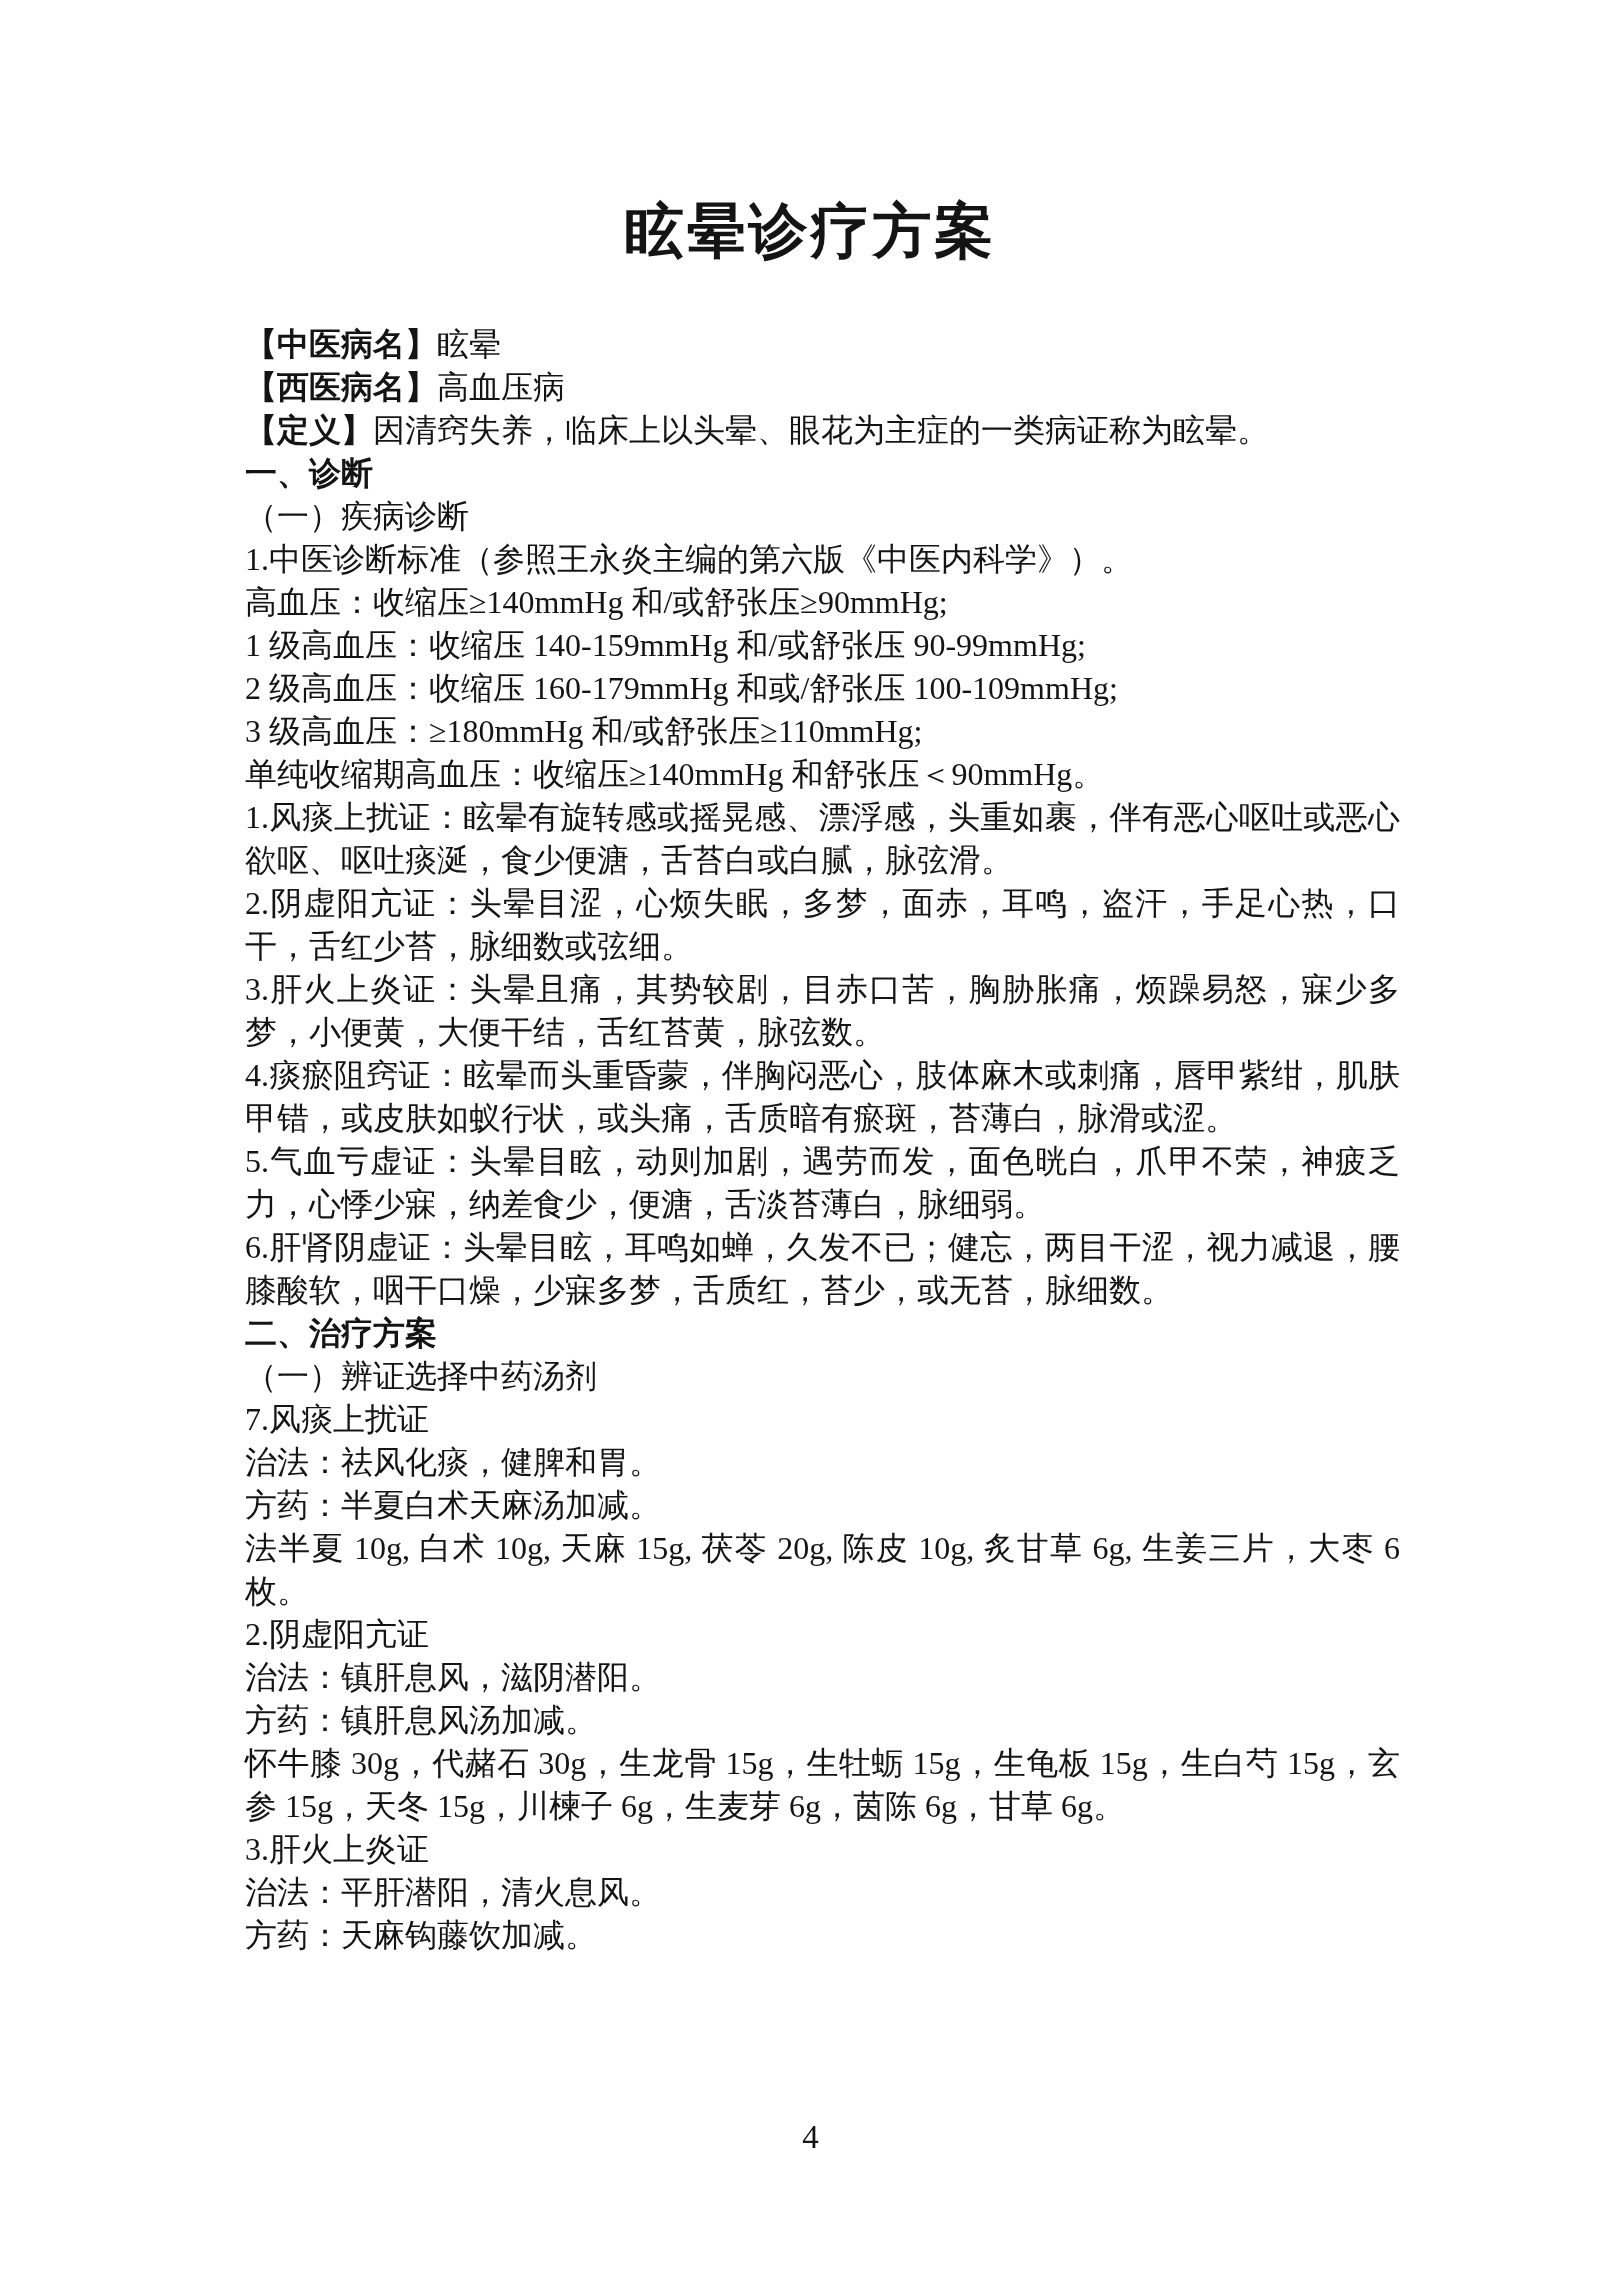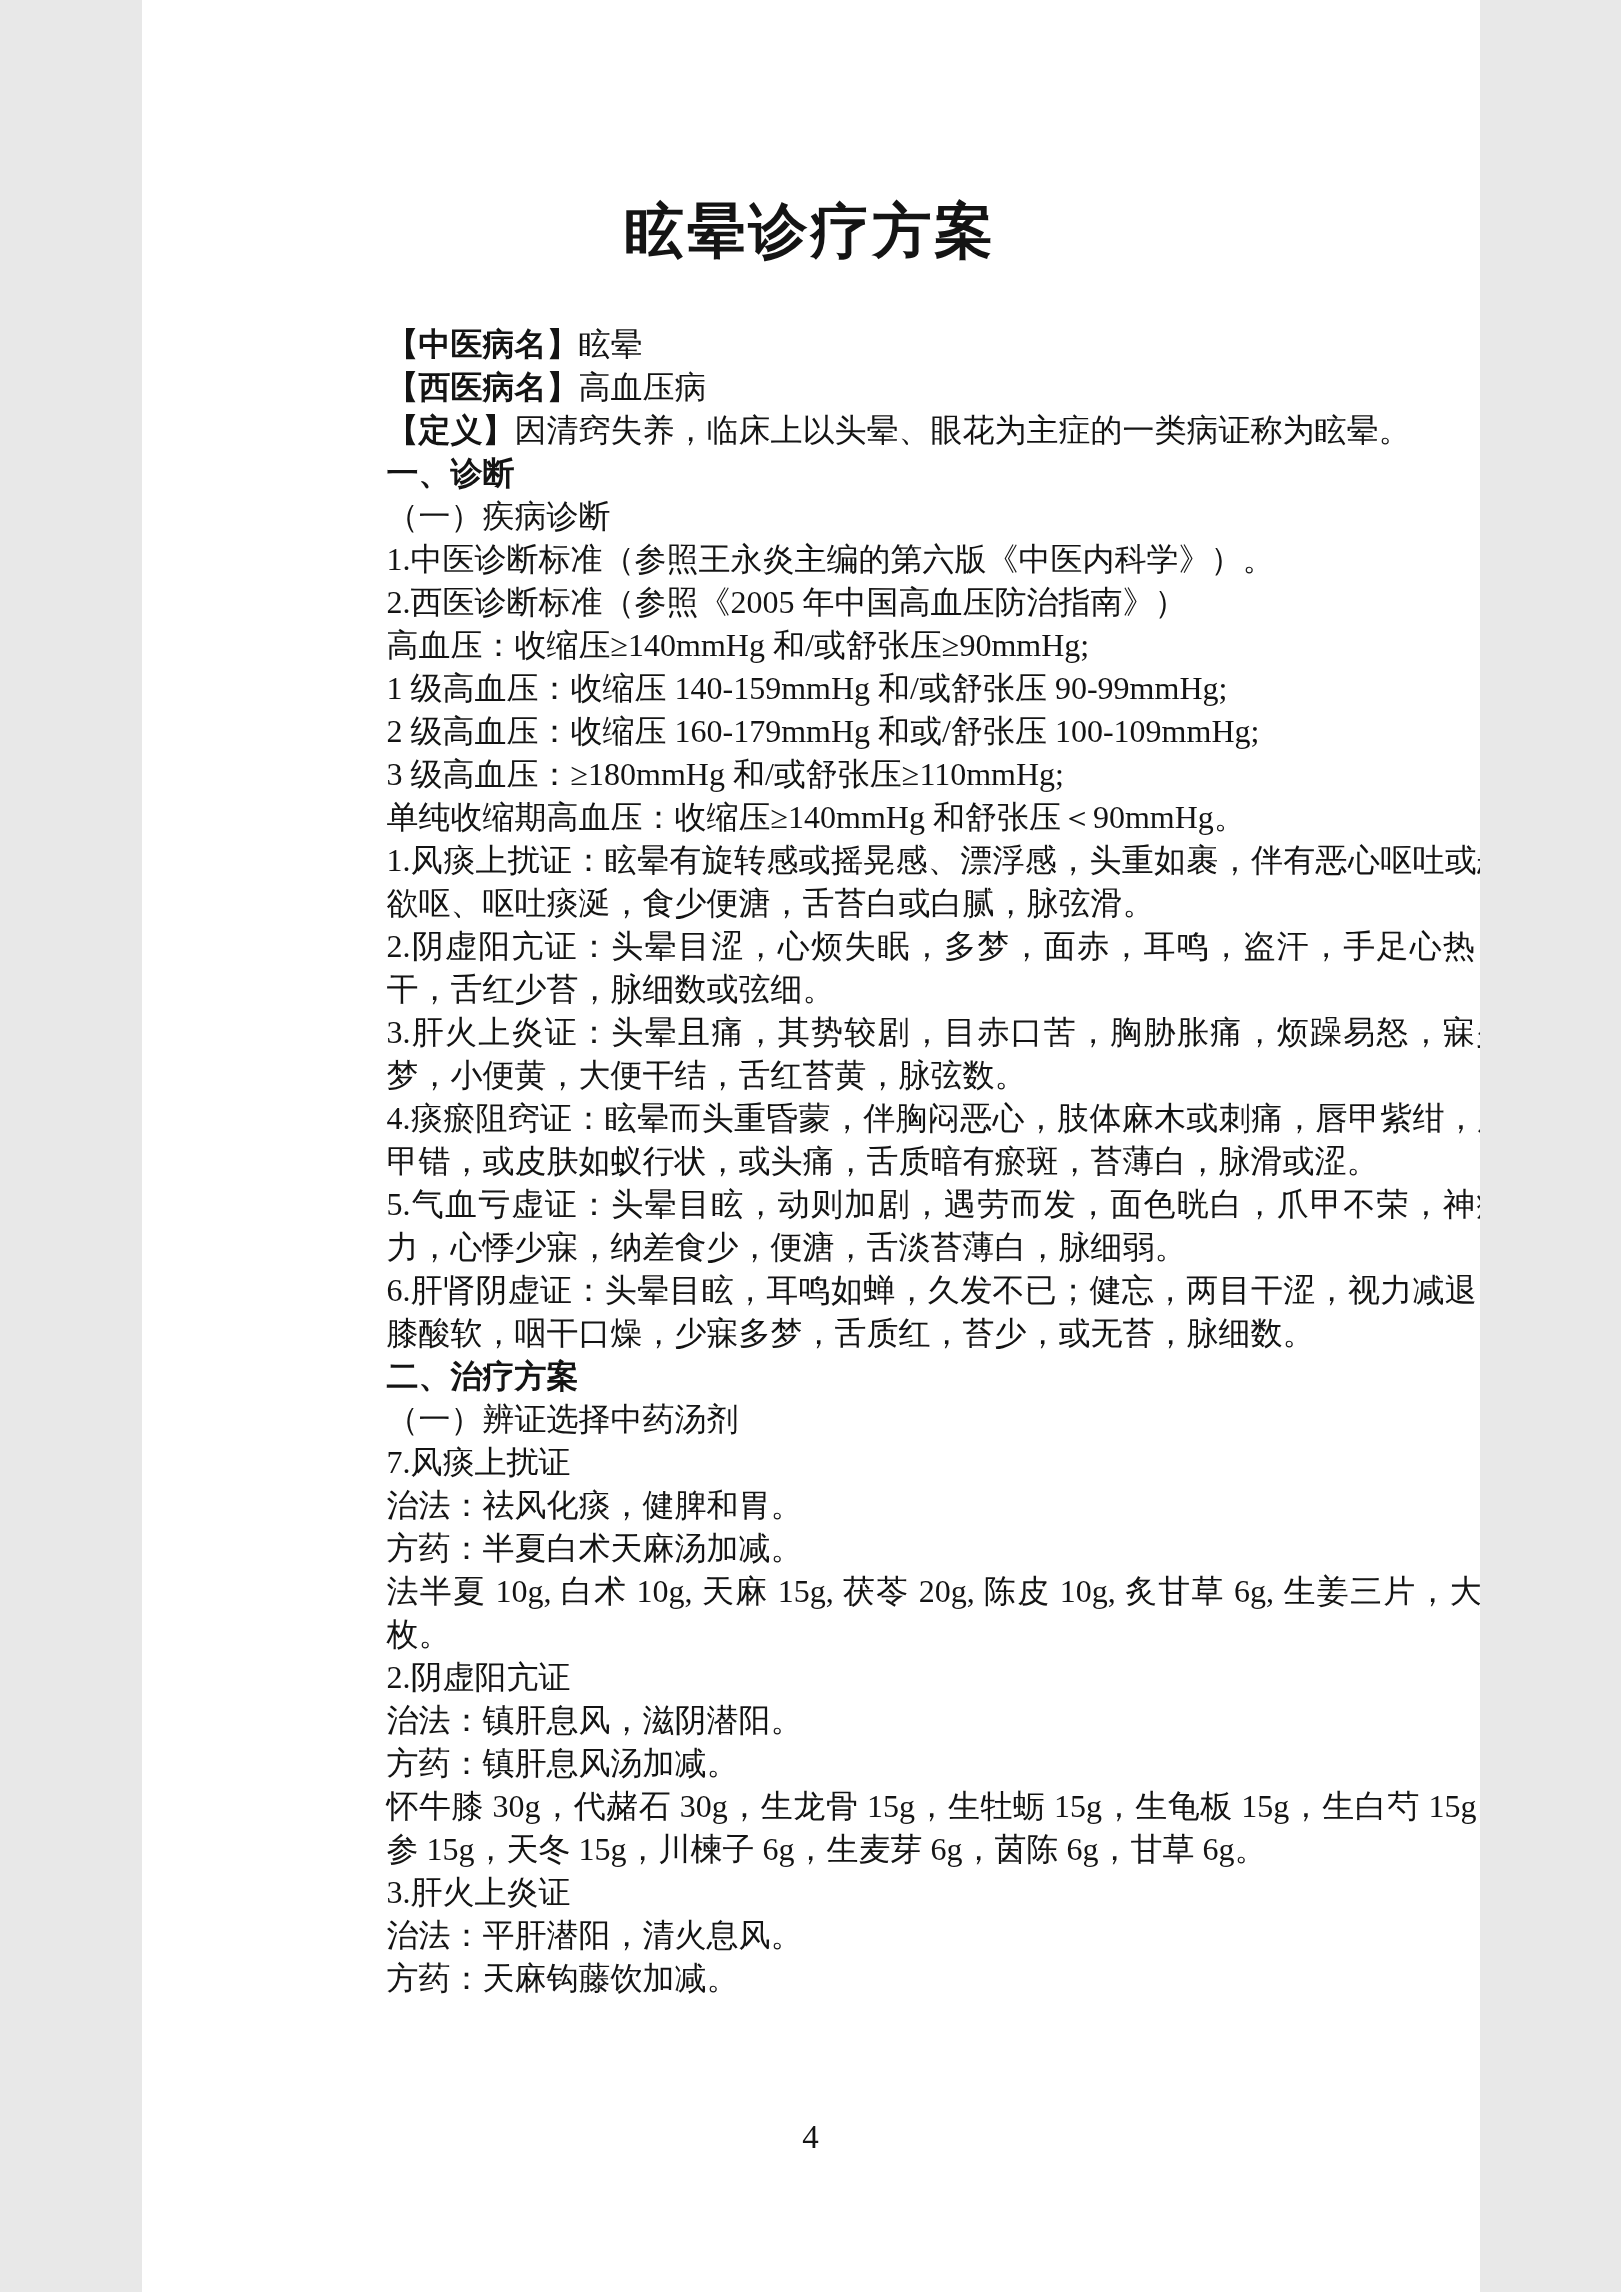--- a/index.html
+++ b/index.html
@@ -1,18 +1,18 @@
 <!DOCTYPE html>
 <html><head>
 <meta charset="utf-8">
 <style>
   html, body { margin: 0; padding: 0; background: #e8e8e8; }
   .page {
     position: relative;
-    width: 1338px;
+    width: 1621px;
     height: 2293px;
     background: #ffffff;
     font-family: "Liberation Serif", "DejaVu Serif", serif;
     color: #141414;
     overflow: hidden;
     margin: 0 auto;
   }
   .doc-title {
     position: absolute;
     top: 192px;
@@ -51,21 +51,20 @@
 
   <div class="doc-title">眩晕诊疗方案</div>
 
   <div class="content">
     <p class="ln"><span class="b">【中医病名】</span><span class="t">眩晕</span></p>
     <p class="ln"><span class="b">【西医病名】</span><span class="t">高血压病</span></p>
     <p class="ln"><span class="b">【定义】</span><span class="t">因清窍失养，临床上以头晕、眼花为主症的一类病证称为眩晕。</span></p>
     <p class="ln"><span class="b">一、诊断</span><span class="t"></span></p>
     <p class="ln"><span class="b"></span><span class="t">（一）疾病诊断</span></p>
     <p class="ln"><span class="b"></span><span class="t">1.中医诊断标准（参照王永炎主编的第六版《中医内科学》）。</span></p>
-    <p class="ln"><span class="b"></span><span class="t">2.西医诊断标准（参照《2005 年中国高血压防治指南》）</span></p>
     <p class="ln"><span class="b"></span><span class="t">高血压：收缩压≥140mmHg 和/或舒张压≥90mmHg;</span></p>
     <p class="ln"><span class="b"></span><span class="t">1 级高血压：收缩压 140-159mmHg 和/或舒张压 90-99mmHg;</span></p>
     <p class="ln"><span class="b"></span><span class="t">2 级高血压：收缩压 160-179mmHg 和或/舒张压 100-109mmHg;</span></p>
     <p class="ln"><span class="b"></span><span class="t">3 级高血压：≥180mmHg 和/或舒张压≥110mmHg;</span></p>
     <p class="ln"><span class="b"></span><span class="t">单纯收缩期高血压：收缩压≥140mmHg 和舒张压＜90mmHg。</span></p>
     <p class="ln"><span class="b"></span><span class="t">1.风痰上扰证：眩晕有旋转感或摇晃感、漂浮感，头重如裹，伴有恶心呕吐或恶心欲呕、呕吐痰涎，食少便溏，舌苔白或白腻，脉弦滑。</span></p>
     <p class="ln"><span class="b"></span><span class="t">2.阴虚阳亢证：头晕目涩，心烦失眠，多梦，面赤，耳鸣，盗汗，手足心热，口干，舌红少苔，脉细数或弦细。</span></p>
     <p class="ln"><span class="b"></span><span class="t">3.肝火上炎证：头晕且痛，其势较剧，目赤口苦，胸胁胀痛，烦躁易怒，寐少多梦，小便黄，大便干结，舌红苔黄，脉弦数。</span></p>
     <p class="ln"><span class="b"></span><span class="t">4.痰瘀阻窍证：眩晕而头重昏蒙，伴胸闷恶心，肢体麻木或刺痛，唇甲紫绀，肌肤甲错，或皮肤如蚁行状，或头痛，舌质暗有瘀斑，苔薄白，脉滑或涩。</span></p>
     <p class="ln"><span class="b"></span><span class="t">5.气血亏虚证：头晕目眩，动则加剧，遇劳而发，面色晄白，爪甲不荣，神疲乏力，心悸少寐，纳差食少，便溏，舌淡苔薄白，脉细弱。</span></p>

